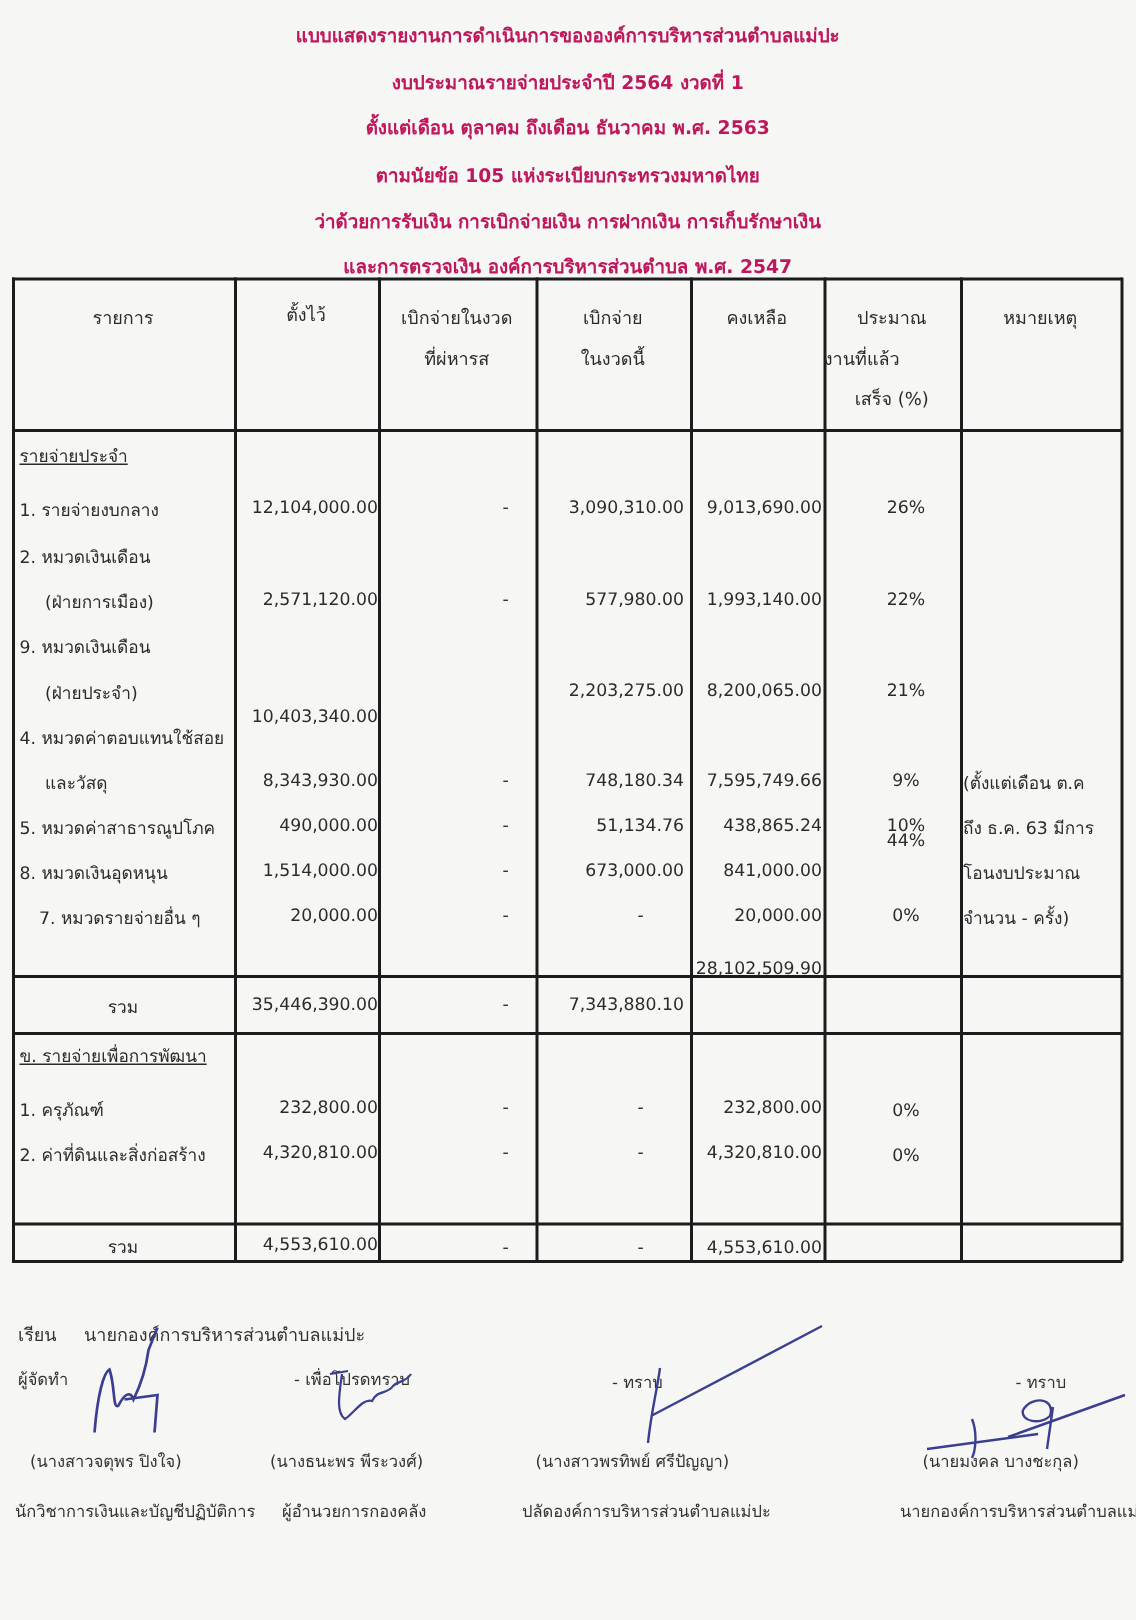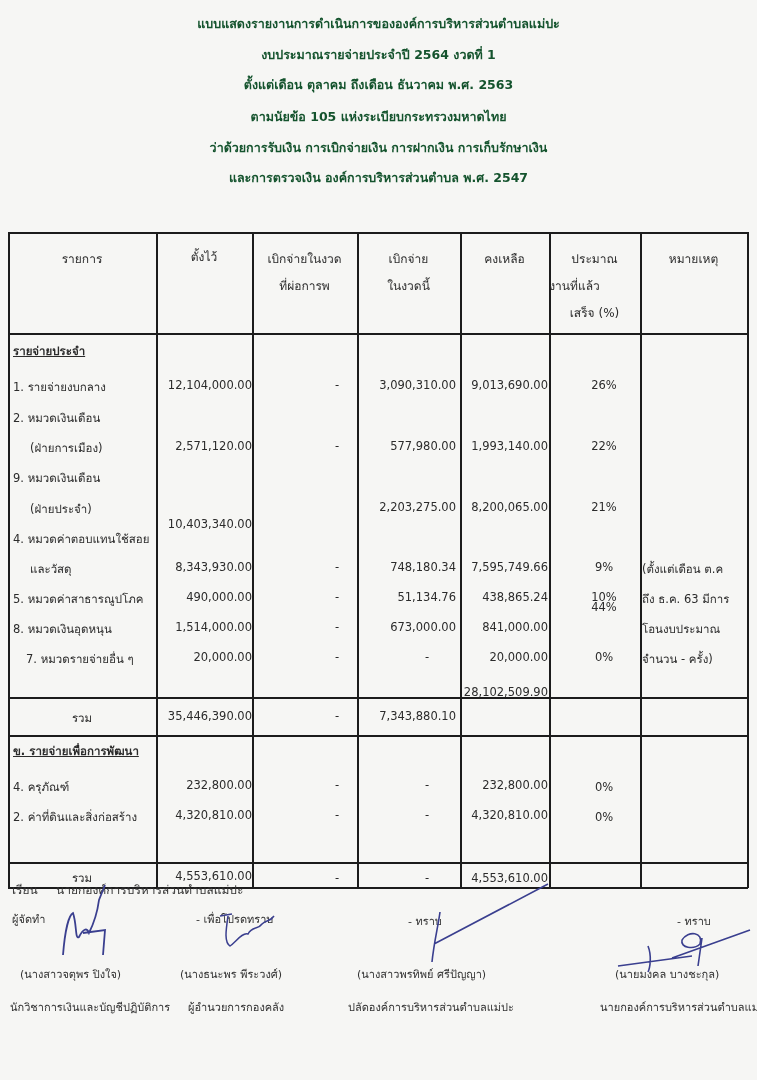--- a/index.html
+++ b/index.html
@@ -2,32 +2,32 @@
 <html><head>
 <meta charset="utf-8">
 <style>
   html, body { margin:0; padding:0; }
   body {
     width:757px; height:1080px; background:#f6f6f4; position:relative; overflow:hidden;
     font-family: "DejaVu Sans", "Liberation Sans", sans-serif; color:#2a2a2a;
   }
   .title-line {
     position:absolute; left:0; width:757px; text-align:center;
-    font-size:12.5px; font-weight:bold; color:#14532d;
+    font-size:12.5px; font-weight:bold; color:#be185d;
   }
   .tbl {
-    position:absolute; left:8px; top:185px; width:740px; height:656px;margin-top:47px;
+    position:absolute; left:8px; top:185px; width:740px; height:656px;
   }
   .vline { position:absolute; top:0; bottom:0; width:1.6px; background:#1c1c1c; }
   .hline { position:absolute; left:0; right:0; height:1.6px; background:#1c1c1c; }
   .cell { position:absolute; font-size:11.5px; white-space:nowrap; color:#2b2b2b; }
   .hdr { position:absolute; font-size:12px; text-align:center; color:#2b2b2b; line-height:27px; }
   .num { text-align:right; }
   .ctr { text-align:center; }
-  .ul { text-decoration:underline; font-weight:bold; }
+  .ul { text-decoration:underline; font-weight:normal; }
   .sig-text { position:absolute; font-size:11px; white-space:nowrap; color:#333;text-align:right; }
   svg.sig { position:absolute; overflow:visible; }
 </style>
 </head>
 <body>
 
 <div>
   <div class="title-line" style="top:14px">แบบแสดงรายงานการดำเนินการขององค์การบริหารส่วนตำบลแม่ปะ</div>
   <div class="title-line" style="top:45px">งบประมาณรายจ่ายประจำปี 2564 งวดที่ 1</div>
   <div class="title-line" style="top:75px">ตั้งแต่เดือน ตุลาคม ถึงเดือน ธันวาคม พ.ศ. 2563</div>
@@ -50,21 +50,21 @@
   <div class="hline" style="top:0"></div>
   <div class="hline" style="top:101px"></div>
   <div class="hline" style="top:465px"></div>
   <div class="hline" style="top:503px"></div>
   <div class="hline" style="top:630px"></div>
   <div class="hline" style="top:655px"></div>
 
   <div class="hdr" style="left:0;width:148px;top:14px">รายการ</div>
   <div class="hdr" style="left:148px;width:96px;top:12px">ตั้งไว้</div>
   <div class="hdr" style="left:244px;width:105px;top:14px">เบิกจ่ายในงวด</div>
-  <div class="hdr" style="left:244px;width:105px;top:41px">ที่ผ่อการพ</div>
+  <div class="hdr" style="left:244px;width:105px;top:41px">ที่ผ่หารส</div>
   <div class="hdr" style="left:349px;width:103px;top:14px">เบิกจ่าย</div>
   <div class="hdr" style="left:349px;width:103px;top:41px">ในงวดนี้</div>
   <div class="hdr" style="left:452px;width:89px;top:14px">คงเหลือ</div>
   <div class="hdr" style="left:541px;width:91px;top:14px">ประมาณ</div>
   <div class="hdr" style="left:521px;width:91px;top:41px">งานที่แล้ว</div>
   <div class="hdr" style="left:541px;width:91px;top:68px">เสร็จ (%)</div>
   <div class="hdr" style="left:632px;width:107px;top:14px">หมายเหตุ</div>
 
   <div class="cell ul" style="left:5px;top:110px">รายจ่ายประจำ</div>
 
@@ -144,21 +144,21 @@
     <div class="cell ctr" style="left:0;width:148px;top:477px">รวม</div>
     <div class="cell num" style="right:496px;top:477px">35,446,390.00</div>
     <div class="cell ctr" style="left:244px;width:170px;top:477px">-</div>
     <div class="cell num" style="right:292px;top:477px">7,343,880.10</div>
     <div class="cell num" style="right:200px;top:453px">28,102,509.90</div>
   </div>
 
   <div class="cell ul" style="left:5px;top:510px">ข. รายจ่ายเพื่อการพัฒนา</div>
 
   <div>
-    <div class="cell" style="left:5px;top:546px">4. ครุภัณฑ์</div>
+    <div class="cell" style="left:5px;top:546px">1. ครุภัณฑ์</div>
     <div class="cell num" style="right:496px;top:546px">232,800.00</div>
     <div class="cell ctr" style="left:244px;width:170px;top:546px">-</div>
     <div class="cell ctr" style="left:349px;width:140px;top:546px">-</div>
     <div class="cell num" style="right:200px;top:546px">232,800.00</div>
     <div class="cell ctr" style="left:541px;width:110px;top:548px">0%</div>
   </div>
 
   <div>
     <div class="cell" style="left:5px;top:576px">2. ค่าที่ดินและสิ่งก่อสร้าง</div>
     <div class="cell num" style="right:496px;top:576px">4,320,810.00</div>

